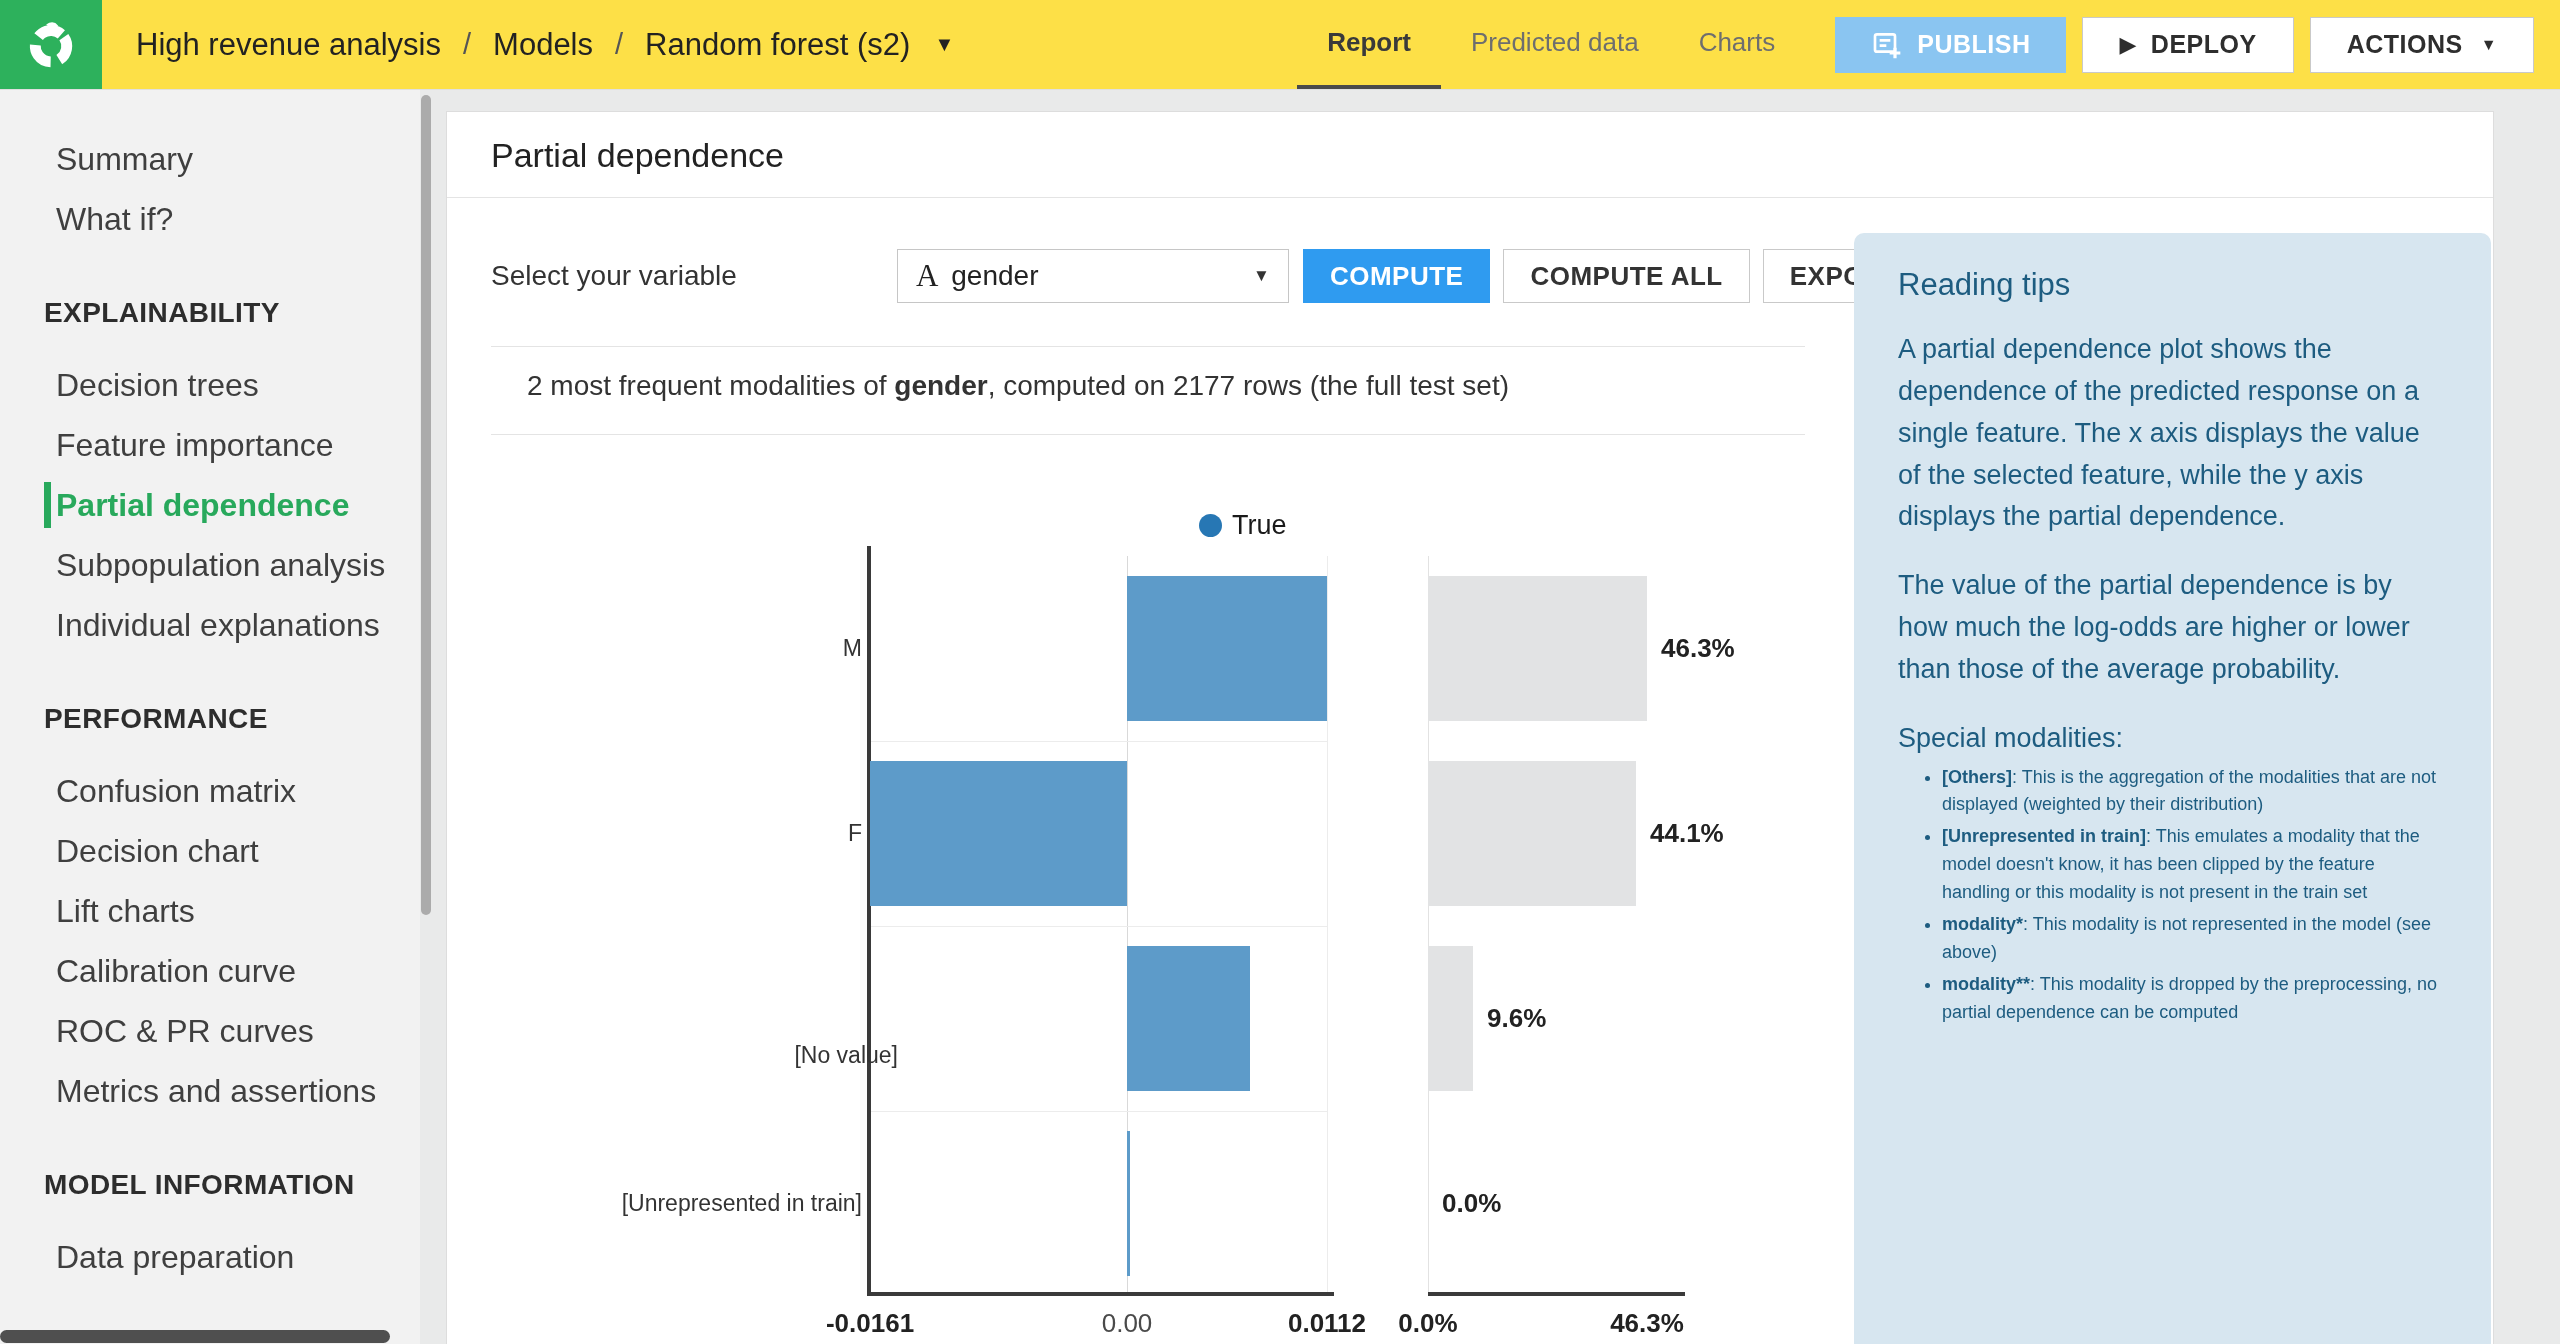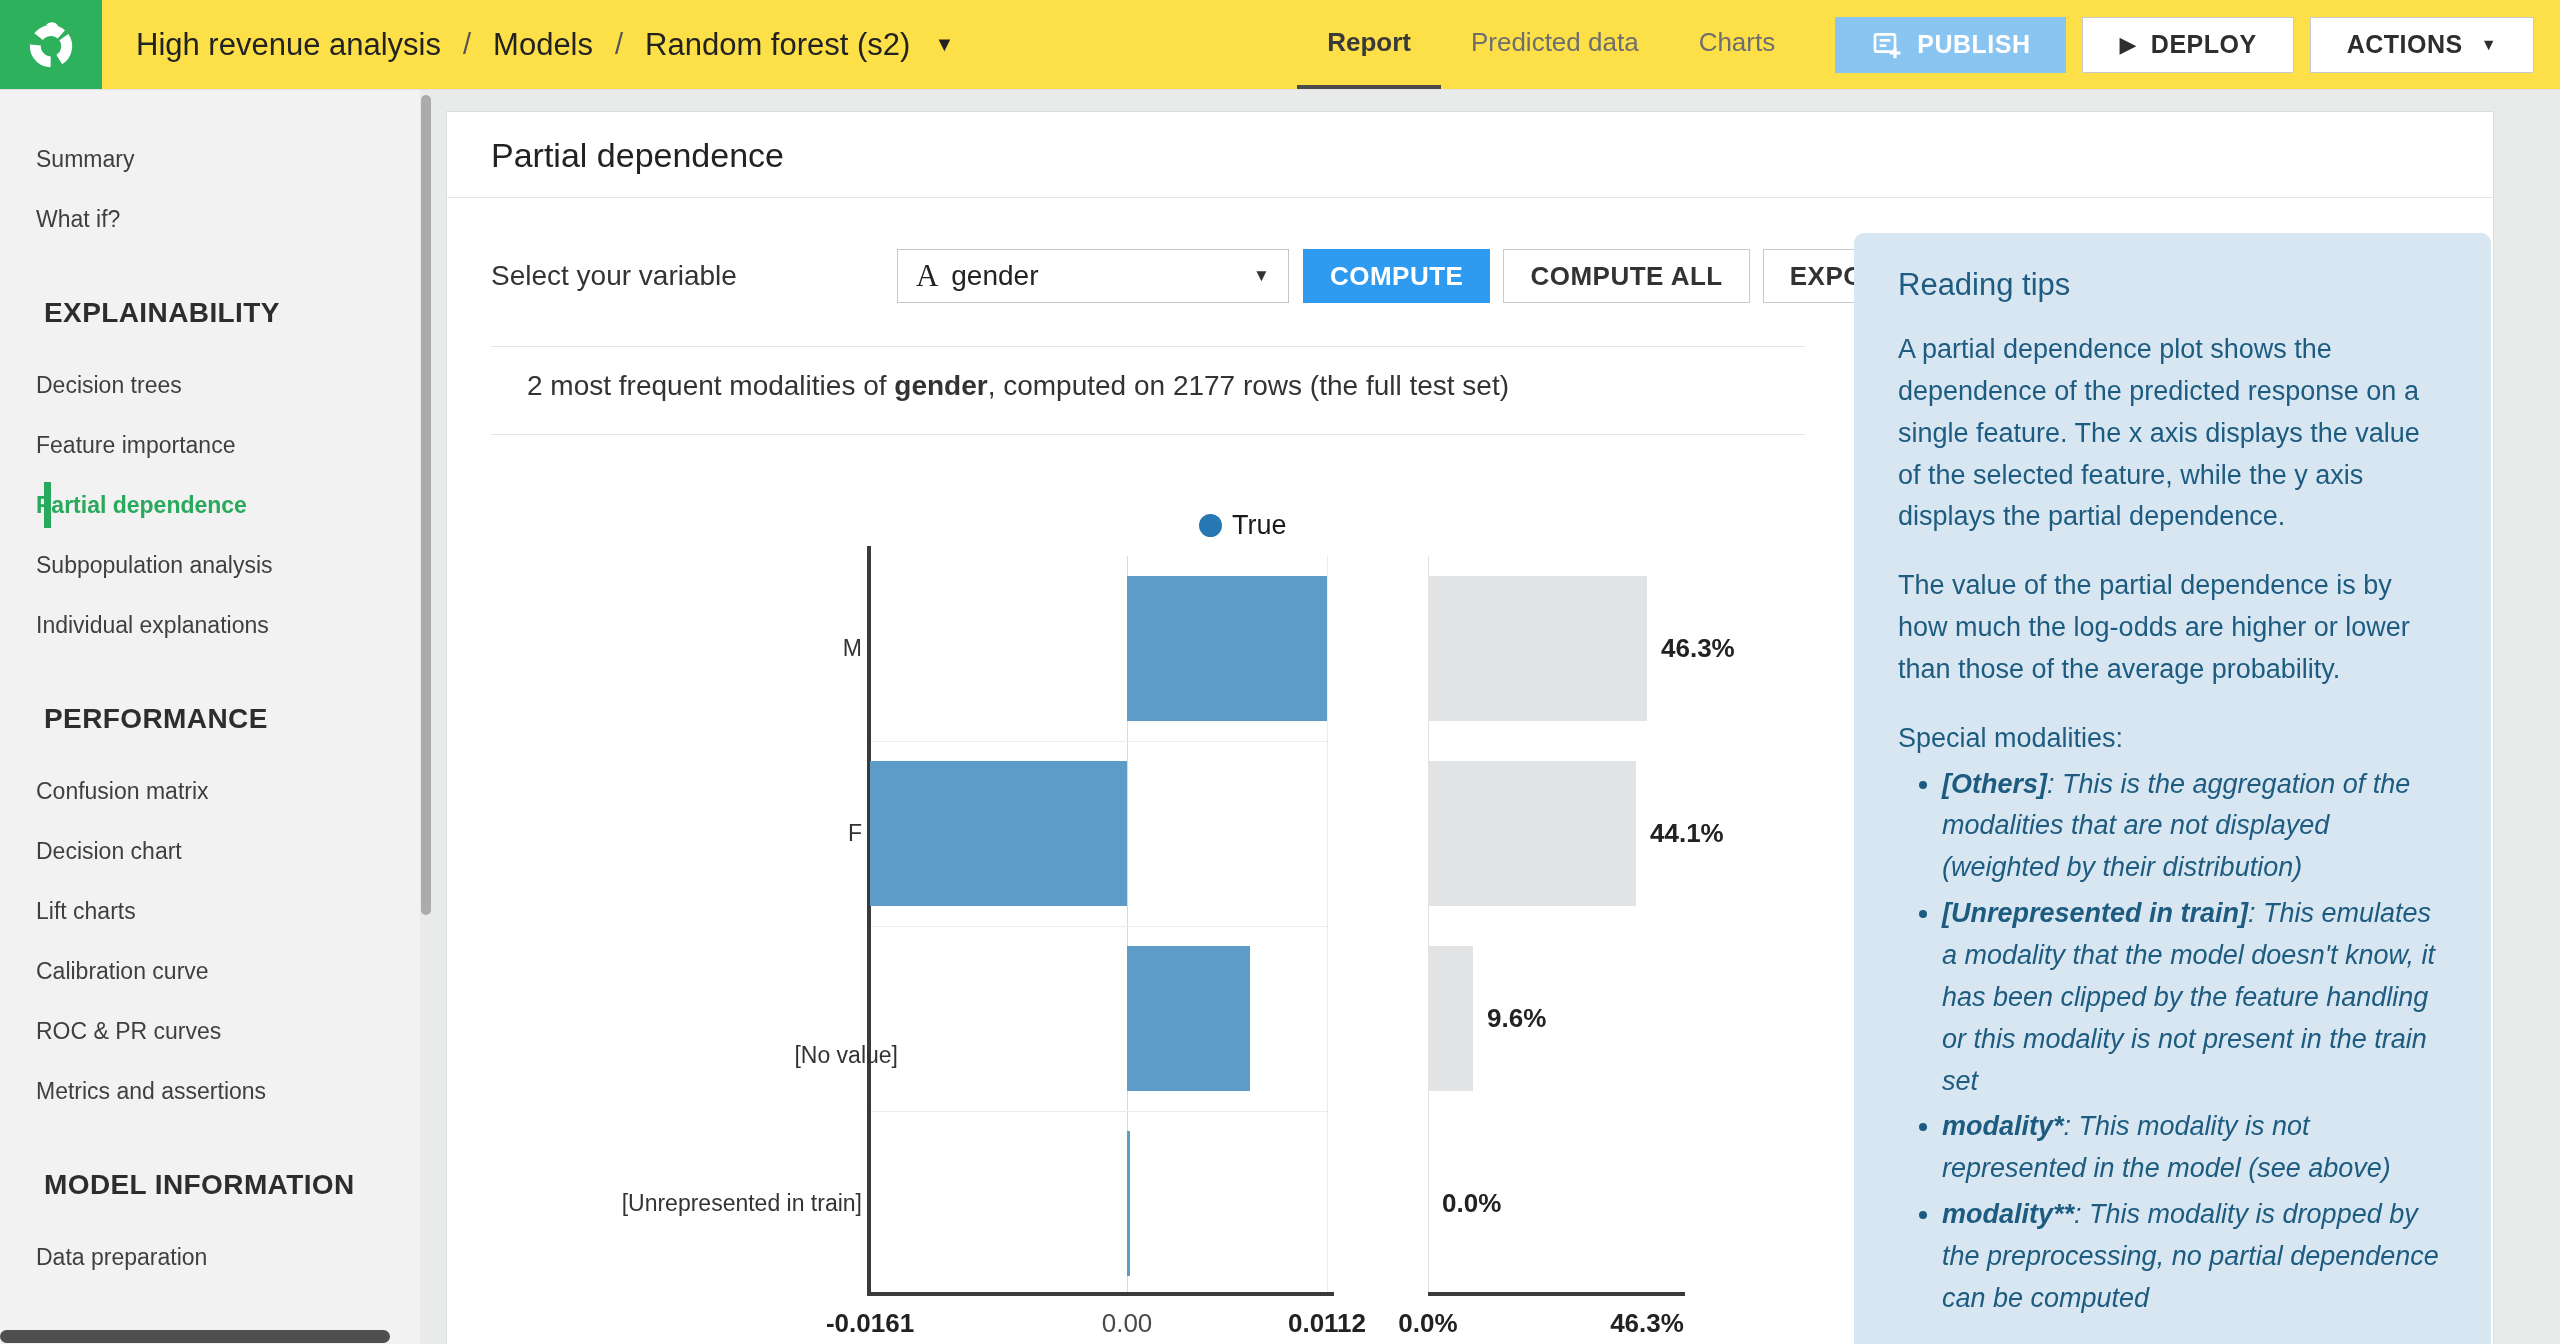--- a/index.html
+++ b/index.html
@@ -22,21 +22,21 @@
   .hbtns{display:flex;align-items:center;gap:16px;margin-right:26px;}
   .btn{height:56px;display:flex;align-items:center;font-weight:700;font-size:25px;
     letter-spacing:.5px;padding:0 36px;box-sizing:border-box;cursor:pointer;white-space:nowrap;}
   .btn-publish{background:#8ac5f1;color:#fff;gap:14px;}
   .btn-plain{background:#fff;color:#2e2e2e;border:1px solid #c9c9c9;gap:14px;}
   .play{font-size:22px;}
   .caret-down{font-size:16px;margin-left:4px;}
   
   .sidebar{position:absolute;left:0;top:89px;width:420px;bottom:0;background:#f2f2f2;
     padding-top:40px;box-sizing:border-box;overflow:hidden;}
-  .sb-item{position:relative;height:60px;line-height:60px;padding-left:36px;font-size:23px;
+  .sb-item{position:relative;height:60px;line-height:60px;padding-left:56px;font-size:32px;
     color:#3f3f3f;cursor:pointer;white-space:nowrap;}
   .sb-item.active{color:#28a95c;font-weight:700;}
   .sb-item.active::before{content:'';position:absolute;left:44px;top:7px;bottom:7px;width:7px;background:#28a95c;}
   .sb-header{height:60px;line-height:60px;margin:34px 0 12px 0;padding-left:44px;font-size:28px;
     font-weight:700;color:#2d2d2d;letter-spacing:.4px;white-space:nowrap;}
   .vscroll{position:absolute;left:421px;top:95px;width:10px;height:820px;background:#ababab;border-radius:5px;z-index:6;cursor:pointer;}
   .hscroll{position:absolute;left:0px;bottom:1px;width:390px;height:13px;background:#4f4f4f;border-radius:7px;z-index:7;cursor:pointer;}
   
   .card{position:absolute;left:446px;top:111px;width:2048px;bottom:0;background:#fff;
     border:1px solid #ddd;border-bottom:none;box-sizing:border-box;overflow:hidden;}
@@ -67,21 +67,21 @@
   .tick.soft{color:#4a4a4a;font-weight:400;}
   .tick.strong{font-weight:700;}
   .blabel{font-size:26px;font-weight:700;color:#222;white-space:nowrap;display:flex;align-items:center;}
   
   .tips{position:absolute;left:1407px;top:121px;width:637px;bottom:-14px;background:#d7e6f0;
     border-radius:10px;box-sizing:border-box;padding:34px 44px 40px 44px;color:#1d5c80;}
   .tips h2{margin:0 0 26px 0;font-size:31px;font-weight:400;color:#1d5c80;}
   .tips p{margin:0 0 27px 0;font-size:27px;line-height:1.55;}
   .tips .sm-label{margin-bottom:4px;}
   .tips ul{margin:0 0 27px 0;padding-left:44px;}
-  .tips li{font-size:27px;line-height:1.55;margin-bottom:4px;font-style:italic;}
+  .tips li{font-size:18px;line-height:1.55;margin-bottom:4px;}
 </style>
 </head>
 <body>
 
 <div class="header">
   <div class="logo">
     <svg width="58" height="58" viewBox="0 0 48 48">
       <circle cx="24" cy="25" r="13" fill="none" stroke="#ffffff" stroke-width="9" stroke-dasharray="21 7.5" transform="rotate(-35 24 25)"></circle>
       <path d="M20 7 q6 -4 10 1 q-5 4 -10 -1z" fill="#ffffff"></path>
     </svg>

